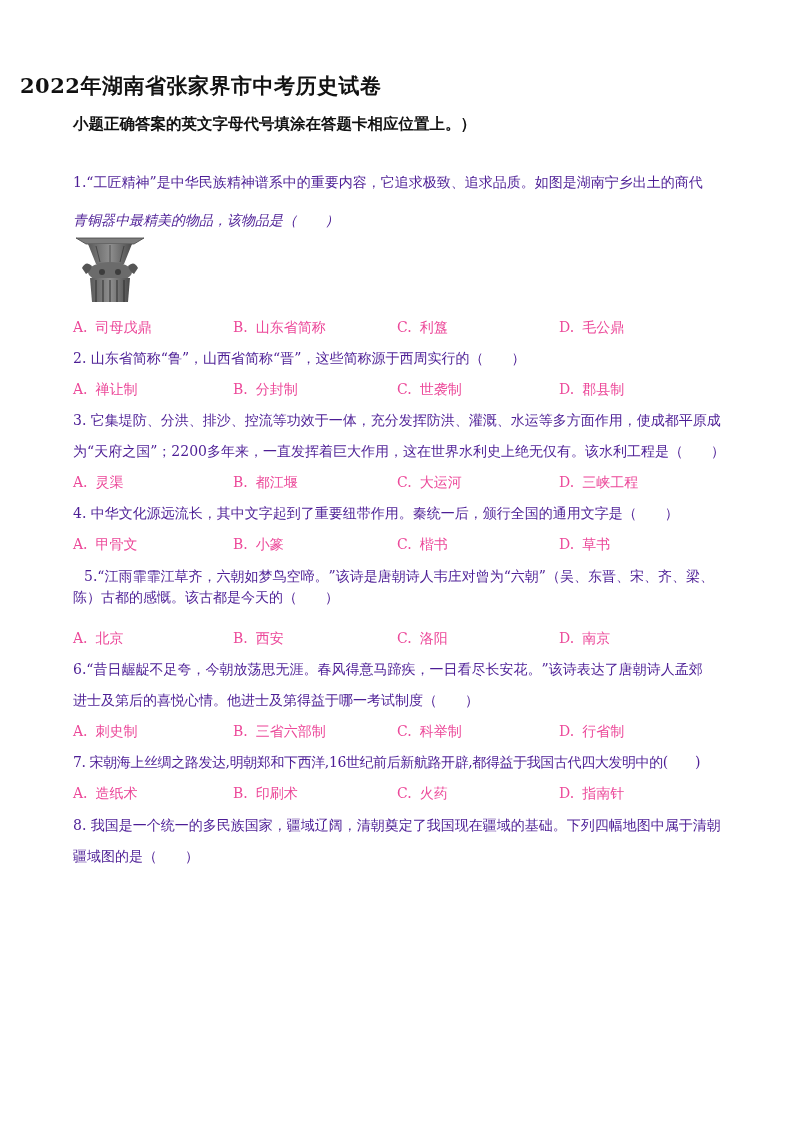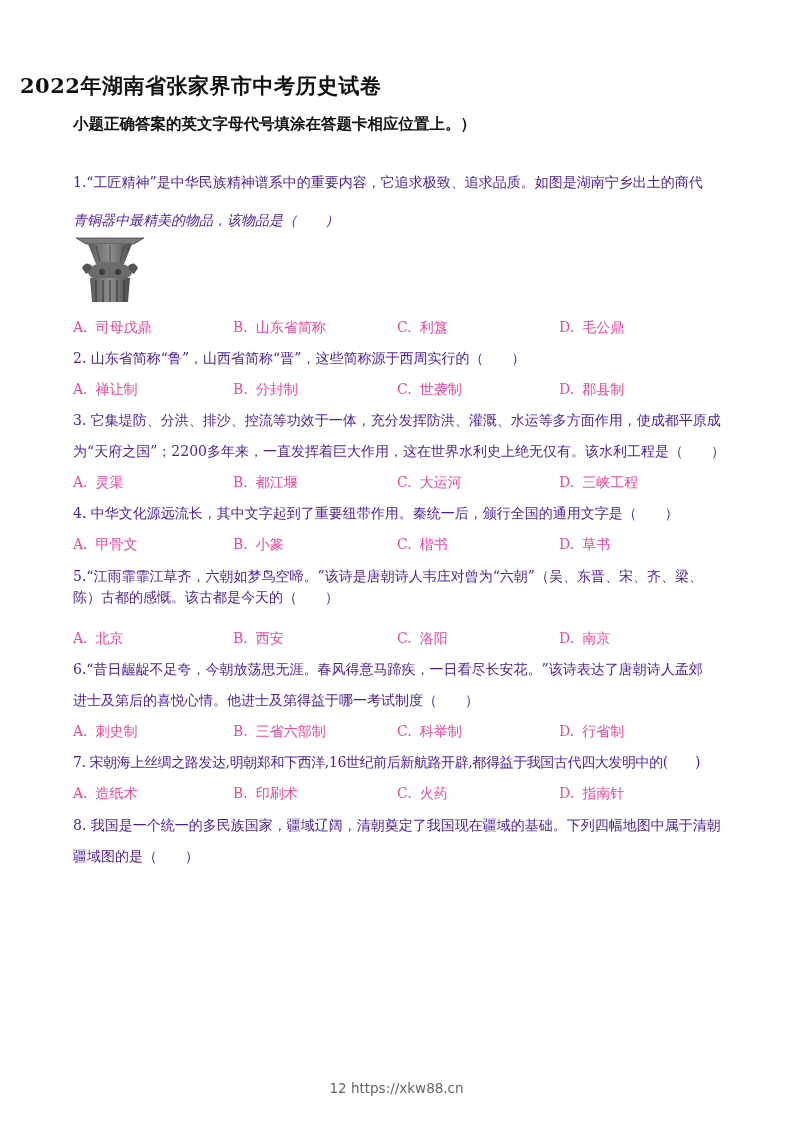--- a/index.html
+++ b/index.html
@@ -156,21 +156,21 @@
   </div>
 
   <div class="q-line" style="top:503px;">4. 中华文化源远流长，其中文字起到了重要纽带作用。秦统一后，颁行全国的通用文字是（　　）</div>
   <div class="opt-row" style="top:534px;">
     <span class="opt opt-a"><span class="letter">A.</span><span>甲骨文</span></span>
     <span class="opt opt-b"><span class="letter">B.</span><span>小篆</span></span>
     <span class="opt opt-c"><span class="letter">C.</span><span>楷书</span></span>
     <span class="opt opt-d"><span class="letter">D.</span><span>草书</span></span>
   </div>
 
-  <div class="q-line" style="top:566px;">5.“江雨霏霏江草齐，六朝如梦鸟空啼。”该诗是唐朝诗人韦庄对曾为“六朝”（吴、东晋、宋、齐、梁、</div>
+  <div class="q-line" style="top:566px;text-align:center;">5.“江雨霏霏江草齐，六朝如梦鸟空啼。”该诗是唐朝诗人韦庄对曾为“六朝”（吴、东晋、宋、齐、梁、</div>
   <div class="q-line" style="top:587px;">陈）古都的感慨。该古都是今天的（　　）</div>
   <div class="opt-row" style="top:628px;">
     <span class="opt opt-a"><span class="letter">A.</span><span>北京</span></span>
     <span class="opt opt-b"><span class="letter">B.</span><span>西安</span></span>
     <span class="opt opt-c"><span class="letter">C.</span><span>洛阳</span></span>
     <span class="opt opt-d"><span class="letter">D.</span><span>南京</span></span>
   </div>
 
   <div class="q-line" style="top:659px;">6.“昔日龌龊不足夸，今朝放荡思无涯。春风得意马蹄疾，一日看尽长安花。”该诗表达了唐朝诗人孟郊</div>
   <div class="q-line" style="top:690px;">进士及第后的喜悦心情。他进士及第得益于哪一考试制度（　　）</div>
@@ -185,14 +185,13 @@
   <div class="opt-row" style="top:783px;">
     <span class="opt opt-a"><span class="letter">A.</span><span>造纸术</span></span>
     <span class="opt opt-b"><span class="letter">B.</span><span>印刷术</span></span>
     <span class="opt opt-c"><span class="letter">C.</span><span>火药</span></span>
     <span class="opt opt-d"><span class="letter">D.</span><span>指南针</span></span>
   </div>
 
   <div class="q-line" style="top:815px;">8. 我国是一个统一的多民族国家，疆域辽阔，清朝奠定了我国现在疆域的基础。下列四幅地图中属于清朝</div>
   <div class="q-line" style="top:846px;">疆域图的是（　　）</div>
 
-  <div class="footer">12 https://xkw88.cn</div>
 </div>
 
 </body></html>

